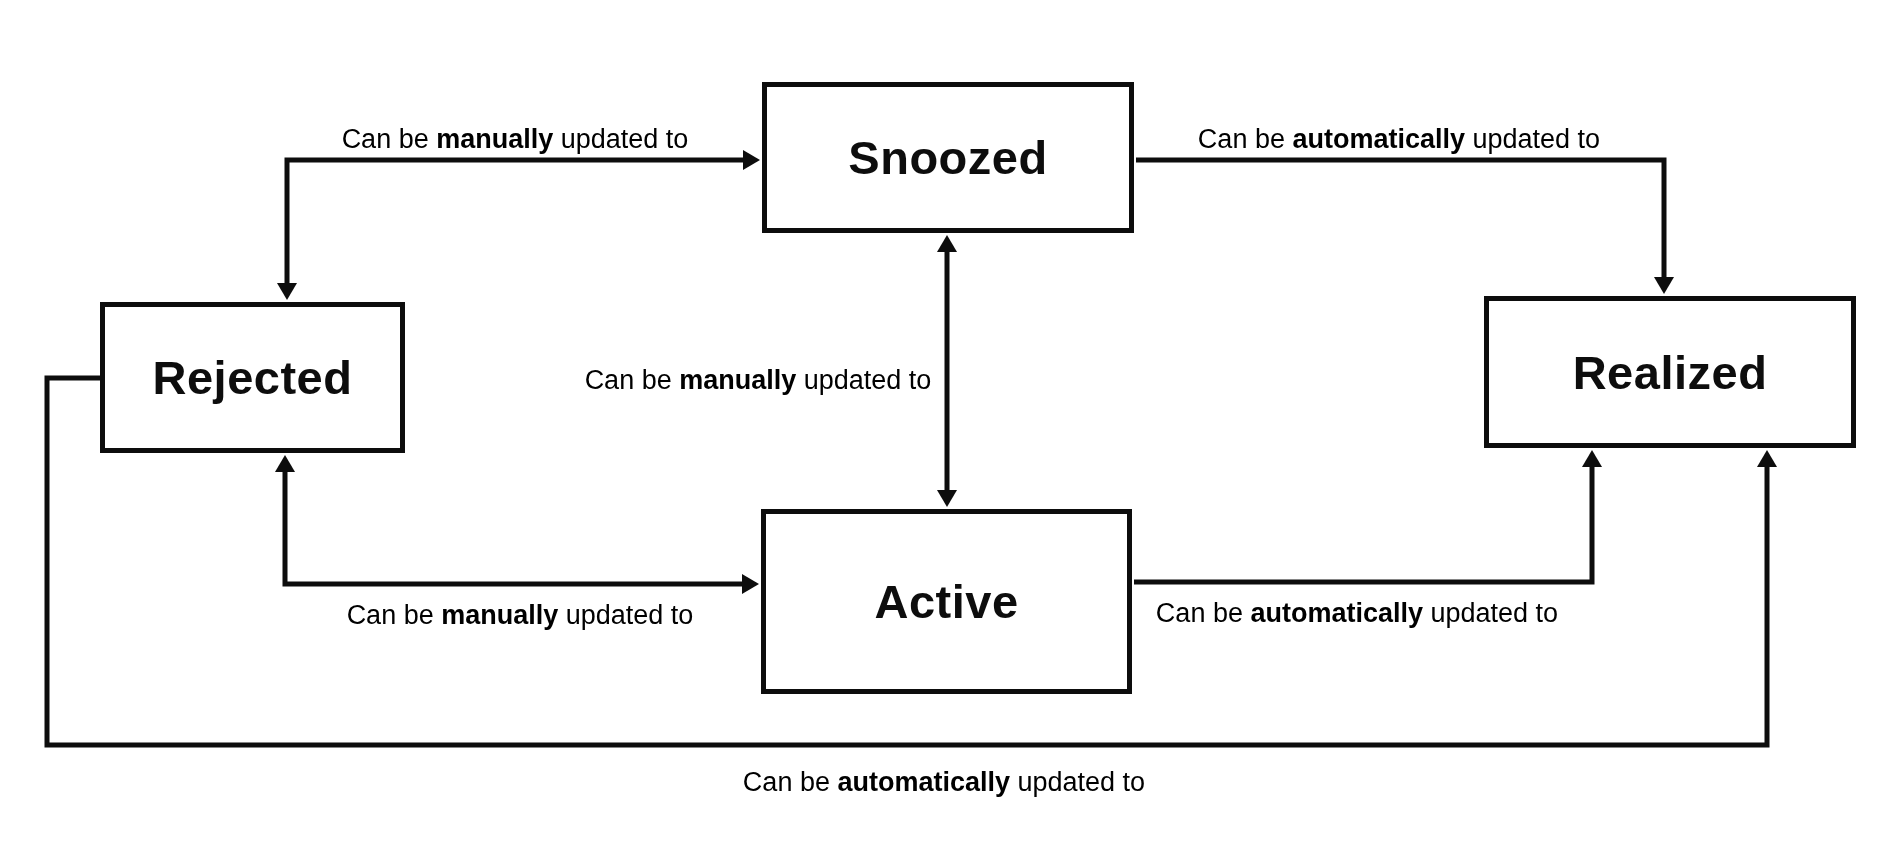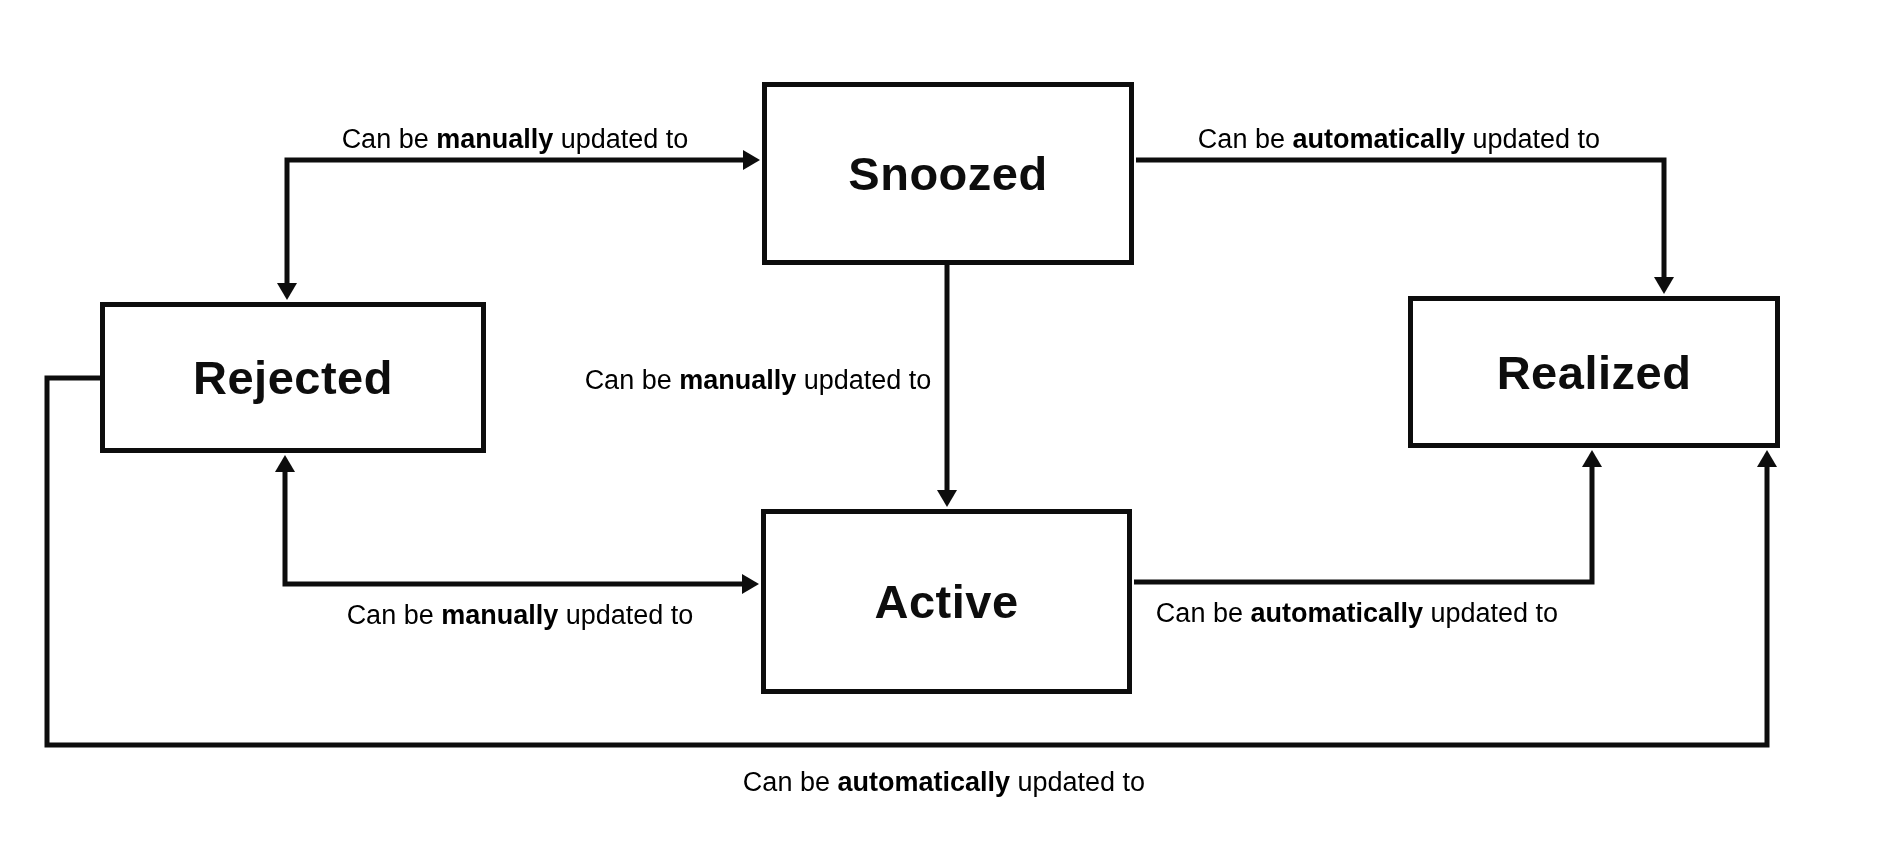--- a/index.html
+++ b/index.html
@@ -27,23 +27,23 @@
     border: 5px solid #0d0d0d;
     background: #ffffff;
     display: flex;
     align-items: center;
     justify-content: center;
     color: #0d0d0d;
     font-size: 47px;
     font-weight: bold;
     letter-spacing: 0.5px;
   }
-  .state-box.snoozed  { left: 762px;  top: 82px;  width: 372px; height: 183px; }
-  .state-box.rejected { left: 100px;  top: 302px; width: 386px; height: 151px; }
-  .state-box.realized { left: 1408px; top: 296px; width: 372px; height: 152px; }
+  .state-box.snoozed  { left: 762px;  top: 82px;  width: 372px; height: 151px; }
+  .state-box.rejected { left: 100px;  top: 302px; width: 305px; height: 151px; }
+  .state-box.realized { left: 1484px; top: 296px; width: 372px; height: 152px; }
   .state-box.active   { left: 761px;  top: 509px; width: 371px; height: 185px; }
   .edge-label {
     position: absolute;
     transform: translate(-50%, -50%);
     white-space: nowrap;
     color: #000000;
     font-size: 27px;
     font-weight: normal;
   }
   .edge-label .b { font-weight: bold; }

